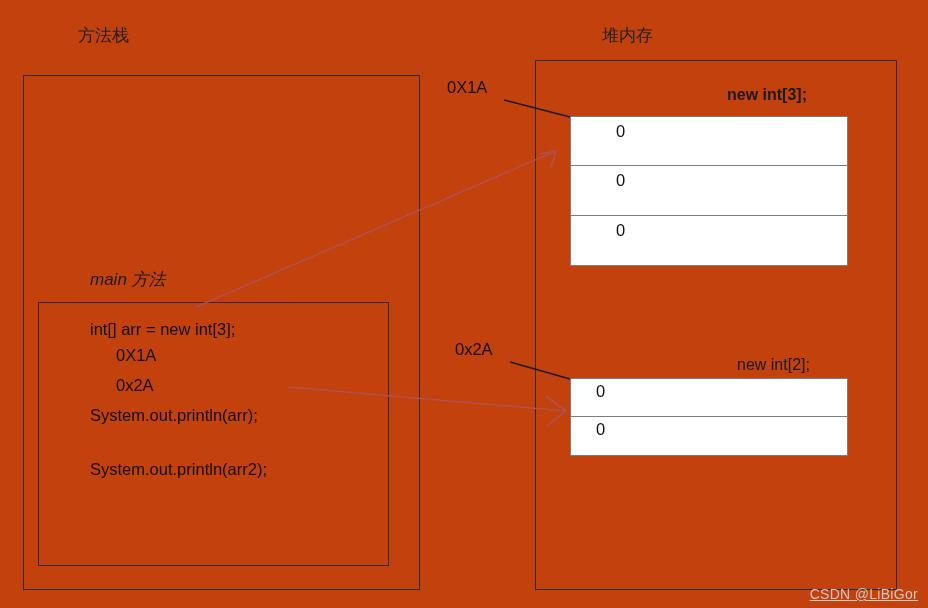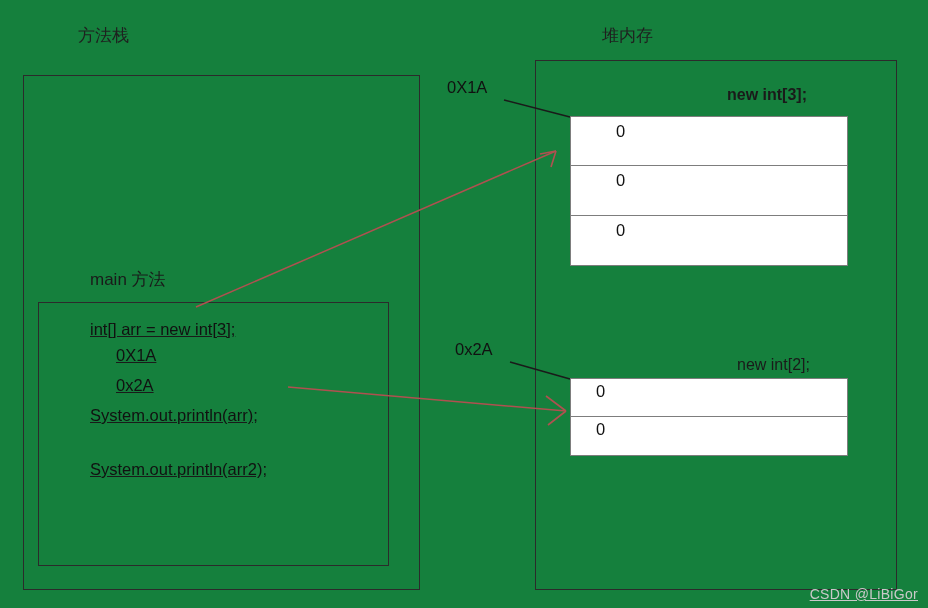--- a/index.html
+++ b/index.html
@@ -4,21 +4,21 @@
 <style>
   html, body {
     margin: 0;
     padding: 0;
     background: #ffffff;
   }
   #canvas {
     position: relative;
     width: 928px;
     height: 608px;
-    background: #15803d;
+    background: #c2410c;
     font-family: "Liberation Sans", "DejaVu Sans", sans-serif;
     color: #1a1a1a;
     overflow: hidden;
   }
 
   .lbl {
     position: absolute;
     white-space: nowrap;
     line-height: 1.15;
   }
@@ -39,38 +39,38 @@
     box-sizing: border-box;
   }
   #stack-frame { left: 23px;  top: 75px; width: 397px; height: 515px; }
   #heap-frame  { left: 535px; top: 60px; width: 362px; height: 530px; }
 
   
   #main-method-label {
     left: 90px;
     top: 270px;
     font-size: 17px;
+    font-style: italic;
   }
   #main-frame {
     position: absolute;
     left: 38px;
     top: 302px;
     width: 351px;
     height: 264px;
     border: 1.3px solid #2b2b2b;
     box-sizing: border-box;
   }
 
   
   #code-block {
     position: absolute;
     left: 90px;
     top: 321px;
     width: 290px;
-    text-decoration: underline;
   }
   .code-line {
     font-size: 16.5px;
     color: #111111;
     white-space: pre;
     line-height: 1.0;
     margin-bottom: 0;
   }
   .code-line.stmt   { margin-top: 0px;  height: 26px; }
   .code-line.addr   { padding-left: 26px; height: 30px; }

